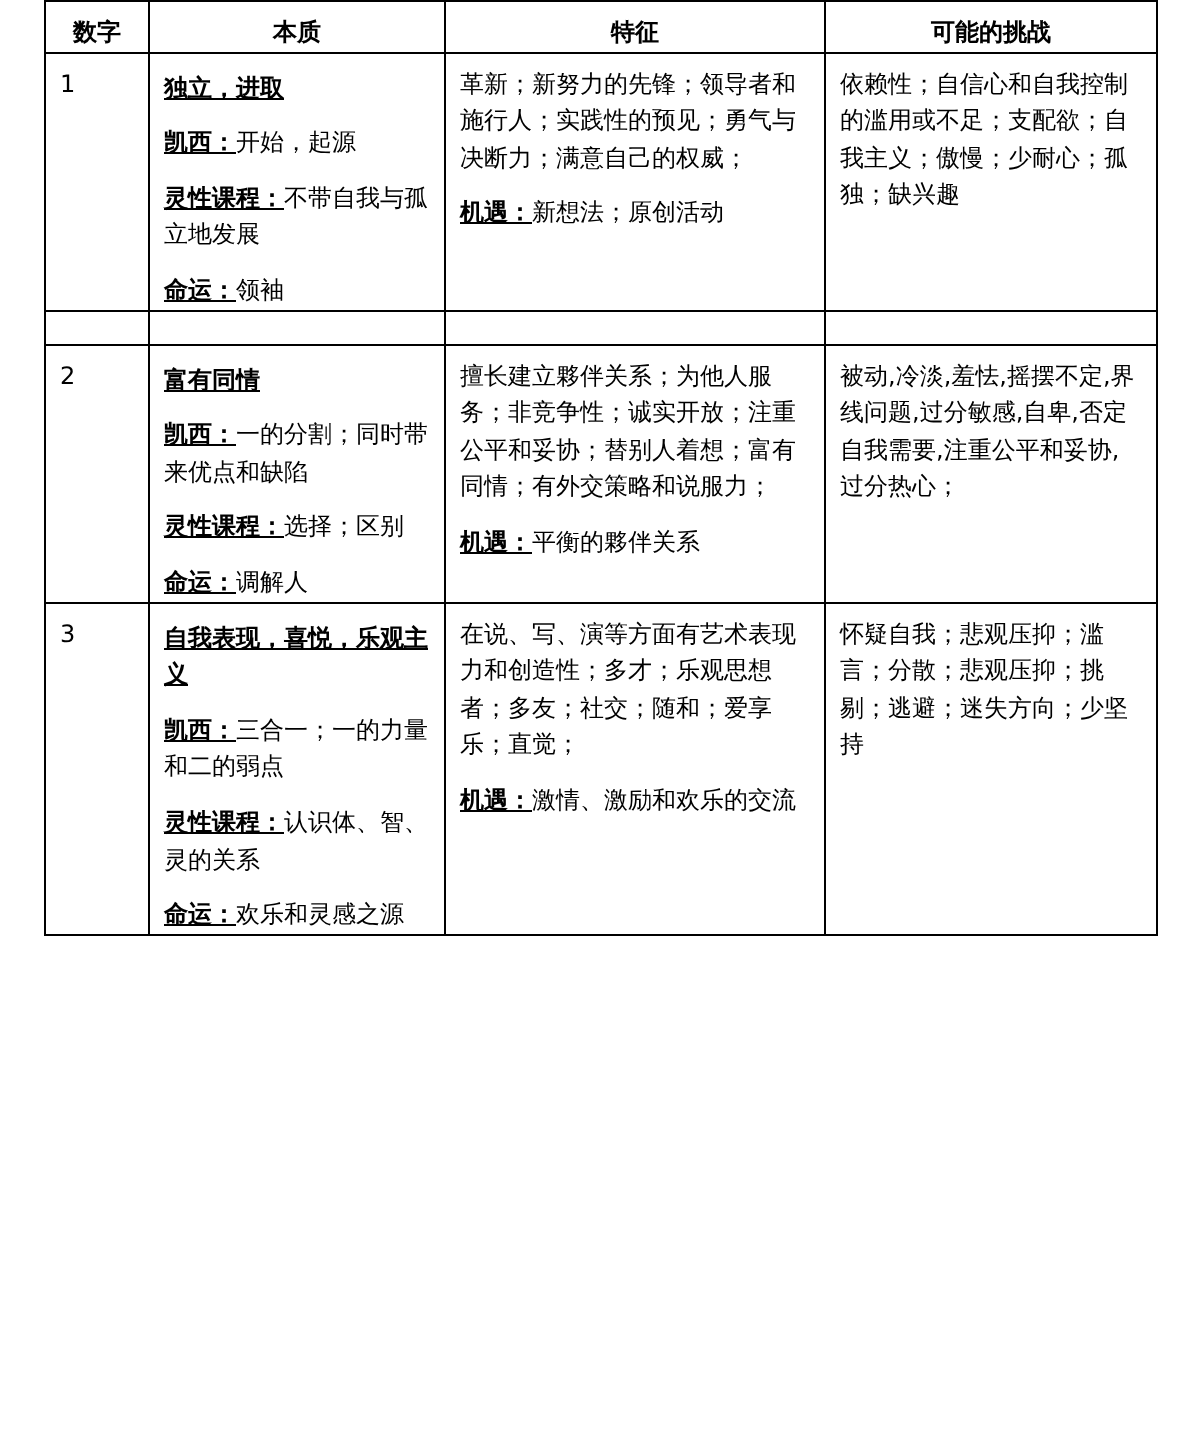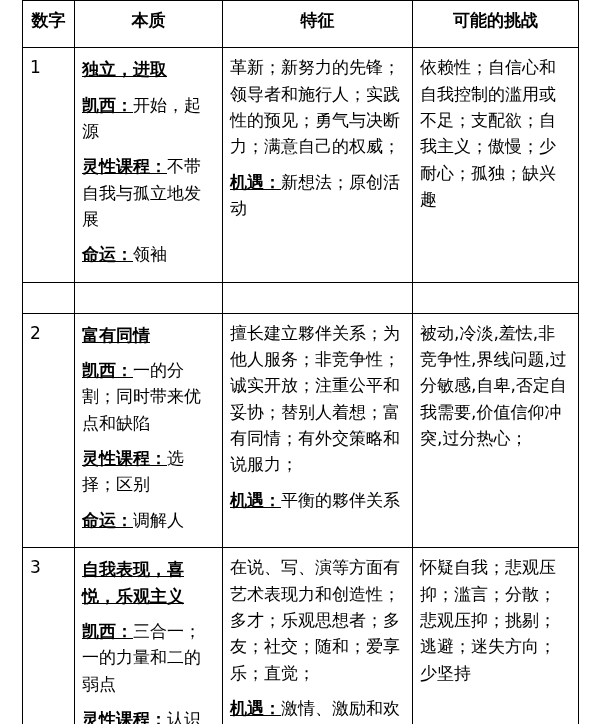--- a/index.html
+++ b/index.html
@@ -27,22 +27,22 @@
     letter-spacing: 0.5px;
   }
   table.numtable {
     border-collapse: collapse;
     width: 556px;
     table-layout: fixed;
   }
   table.numtable td, table.numtable th {
     border: 1px solid #000000;
     vertical-align: top;
-    padding: 6px 7px 14px 7px;
-    font-size: 17px;
+    padding: 6px 7px 0 7px;
+    font-size: 12px;
     line-height: 1.55;
     word-break: break-all;
   }
   thead th {
     text-align: center;
     font-weight: bold;
     font-size: 14px;
     padding: 12px 4px 12px 4px;
     vertical-align: middle;
   }
@@ -132,21 +132,21 @@
         <td>
           <span class="essence-head">富有同情</span>
           <p class="para"><span class="lbl">凯西：</span><span>一的分割；同时带来优点和缺陷</span></p>
           <p class="para"><span class="lbl">灵性课程：</span><span>选择；区别</span></p>
           <p class="para"><span class="lbl">命运：</span><span>调解人</span></p>
         </td>
         <td>
           <p class="feature-body">擅长建立夥伴关系；为他人服务；非竞争性；诚实开放；注重公平和妥协；替别人着想；富有同情；有外交策略和说服力；</p>
           <p class="para"><span class="lbl">机遇：</span><span>平衡的夥伴关系</span></p>
         </td>
-        <td>被动,冷淡,羞怯,非竞争性,界线问题,过分敏感,自卑,否定自我需要,价值信仰冲突,过分热心；</td>
+        <td>被动,冷淡,羞怯,摇摆不定,界线问题,过分敏感,自卑,否定自我需要,注重公平和妥协,过分热心；</td>
       </tr>
 
       <tr>
         <td class="cell-num">3</td>
         <td>
           <span class="essence-head">自我表现，喜悦，乐观主义</span>
           <p class="para"><span class="lbl">凯西：</span><span>三合一；一的力量和二的弱点</span></p>
           <p class="para"><span class="lbl">灵性课程：</span><span>认识体、智、灵的关系</span></p>
           <p class="para"><span class="lbl">命运：</span><span>欢乐和灵感之源</span></p>
         </td>

